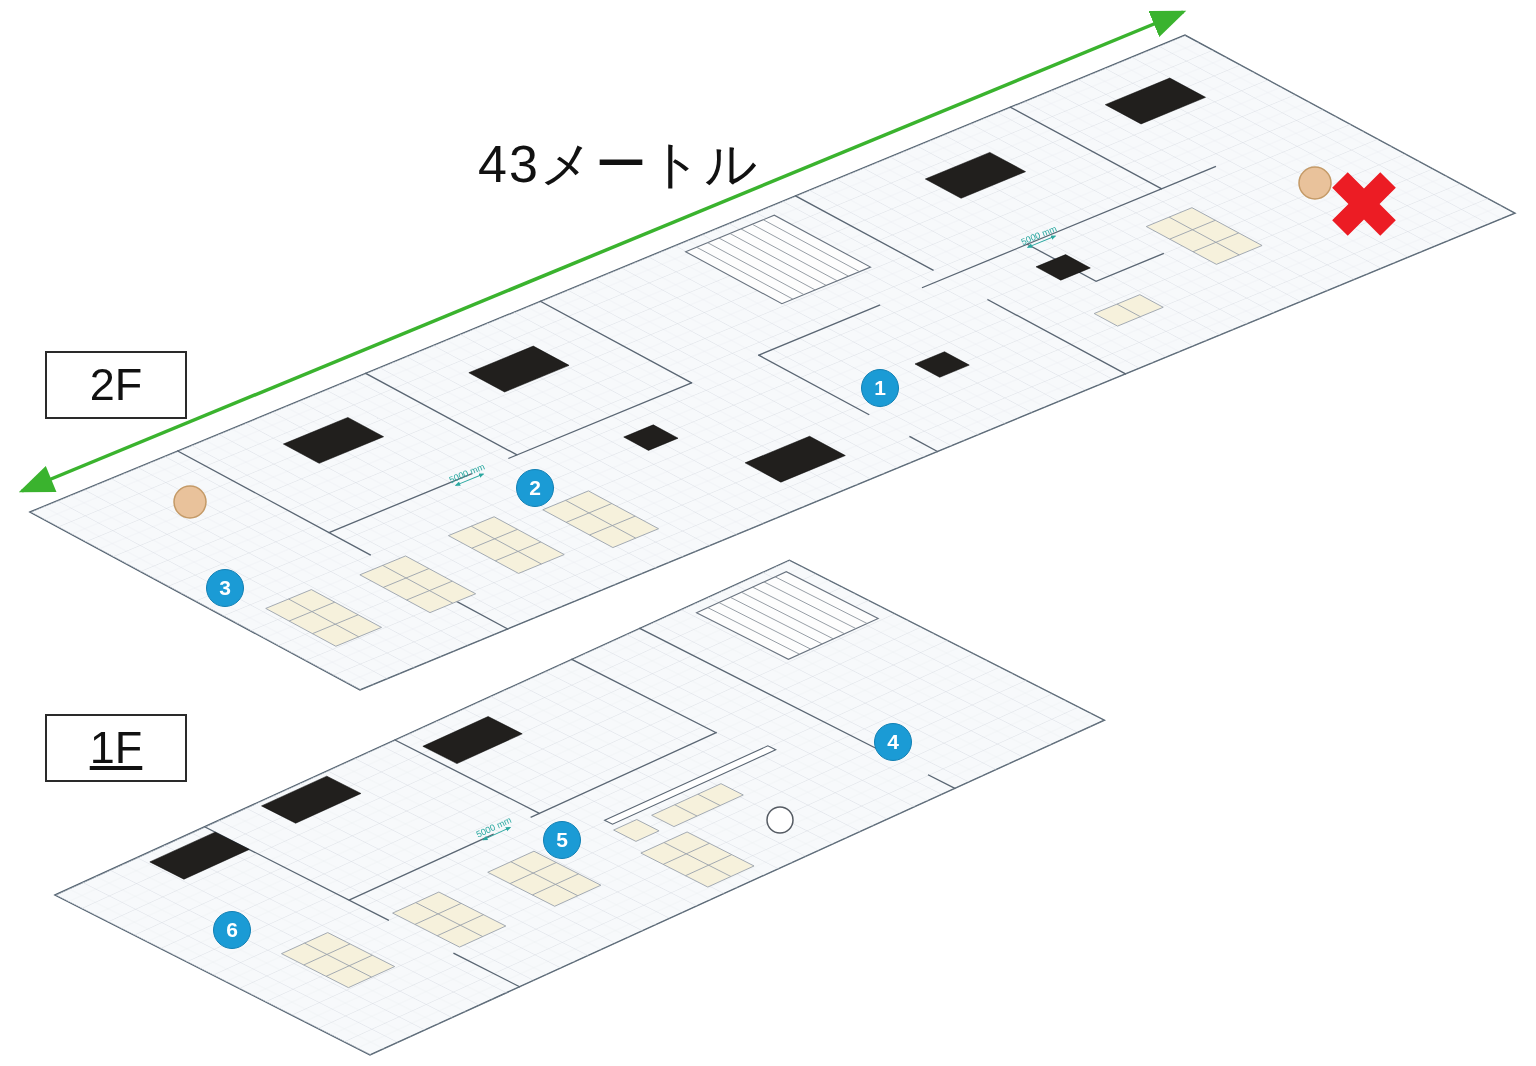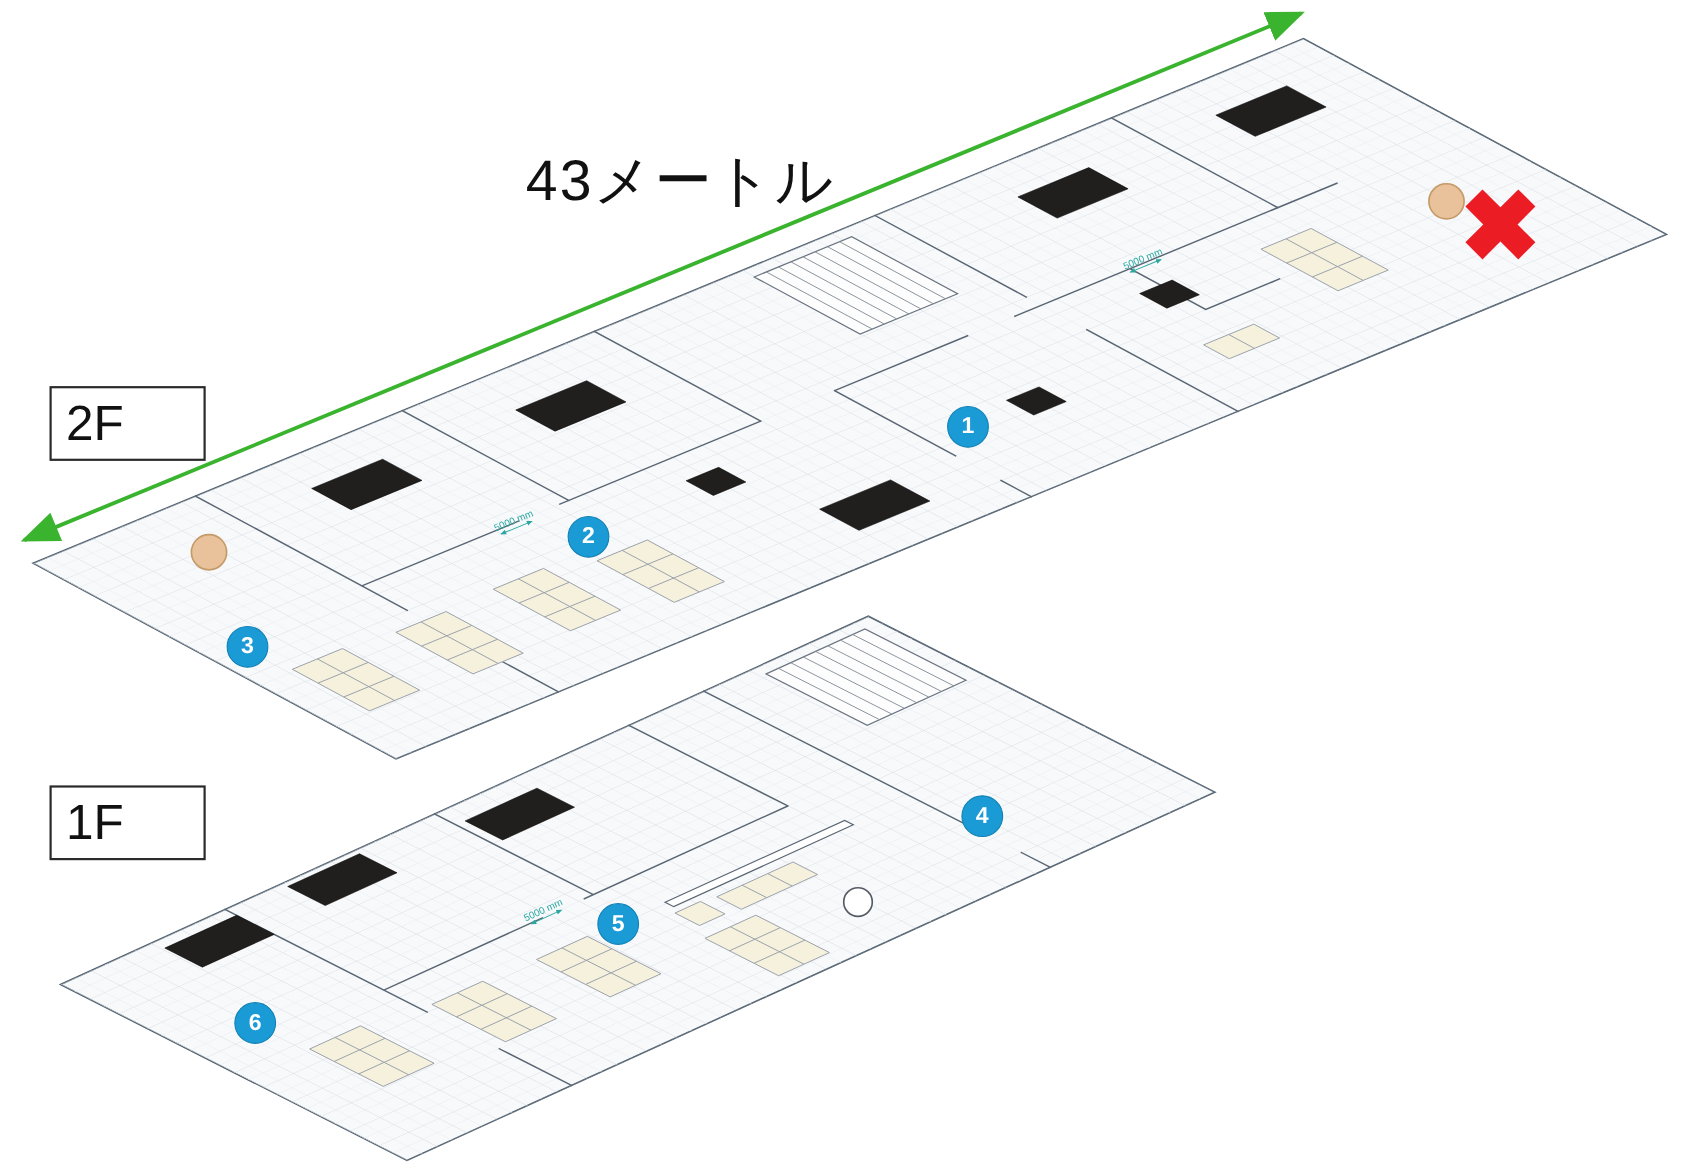--- a/index.html
+++ b/index.html
@@ -16,22 +16,22 @@
   .stairs rect  { fill:#fdfdfd; stroke:#6a7480; stroke-width:1.1; vector-effect:non-scaling-stroke; }
   .stairs path  { stroke:#8b939c; stroke-width:0.9; fill:none; vector-effect:non-scaling-stroke; }
   .counter { stroke:#5a6673; stroke-width:1.1; fill:#ffffff; vector-effect:non-scaling-stroke; }
 
   .dim-arrow { stroke:#3ab32e; stroke-width:3.5; }
   .scale-note text { fill:#2aa8a0; font-size:9px; font-family:"Liberation Sans",sans-serif; }
   .scale-note line { stroke:#2aa8a0; stroke-width:0.9; }
 
   
   .floor-label { position:absolute; width:142px; height:68px; background:#ffffff; border:2px solid #2a2a2a;
-                 display:flex; align-items:center; font-size:45px; color:#111;
-                 box-sizing:border-box;padding-left:13px; }
+                 display:flex; align-items:center; justify-content:center; font-size:45px; color:#111;
+                 box-sizing:border-box; }
   .dim-label { position:absolute; left:478px; top:130px; font-size:52px; color:#111; letter-spacing:2px; }
   .marker { position:absolute; width:38px; height:38px; border-radius:50%;
             background:#1b9bd5; border:1px solid #1180b4; box-sizing:border-box;
             color:#fff; display:flex; align-items:center; justify-content:center;
             font-size:21px; font-weight:bold; z-index:5; }
 </style>
 </head>
 <body>
 
 <div class="stage">
@@ -178,21 +178,21 @@
       <text text-anchor="middle" y="0">5000 mm</text>
       <line x1="-15" y1="4" x2="15" y2="4" marker-start="url(#ah-t-rev)" marker-end="url(#ah-t)"></line>
     </g>
   </svg>
 
   <div class="dim-label">43メートル</div>
 
   <div class="floor-label" style="left:45px; top:351px;">
     <span>2F</span>
   </div>
-  <div class="floor-label" style="left:45px; top:714px;">
+  <div class="floor-label" style="left:45px; top:714px;text-decoration:underline;">
     <span>1F</span>
   </div>
 
   <div class="marker" style="left:861px; top:369px;">
     <span>1</span>
   </div>
   <div class="marker" style="left:516px; top:469px;">
     <span>2</span>
   </div>
   <div class="marker" style="left:206px; top:569px;">

